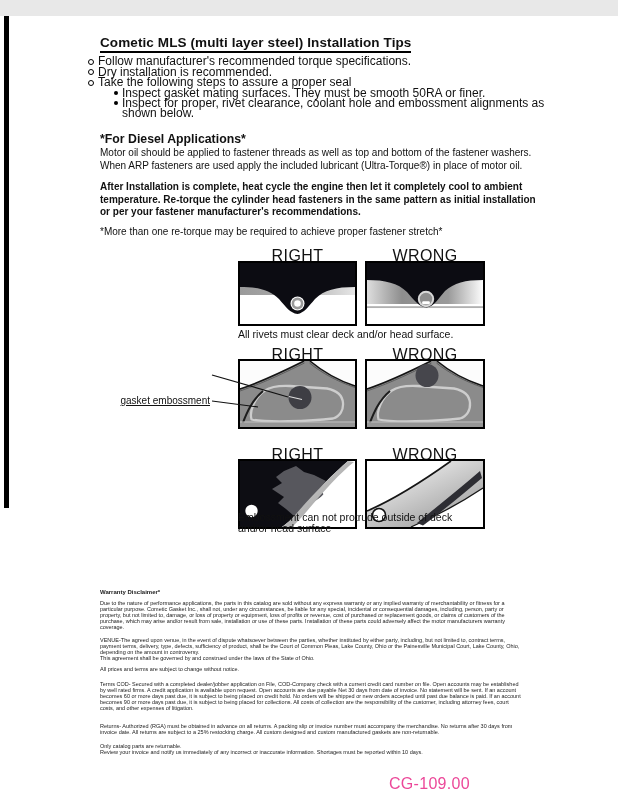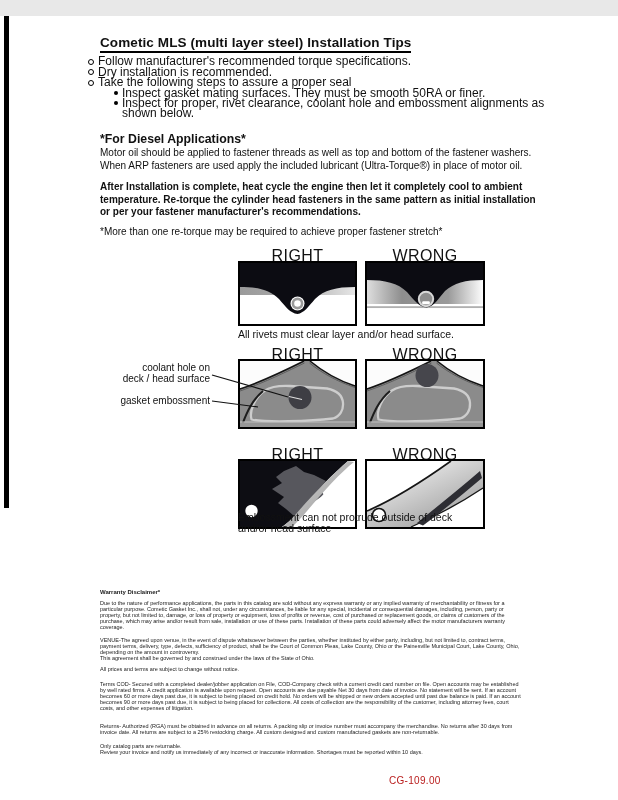--- a/index.html
+++ b/index.html
@@ -15,21 +15,21 @@
   .bullets{font-size:12px;line-height:10px;}
   .bullet-row{display:flex;align-items:flex-start;margin-bottom:0.5px;}
   .b1{width:4px;height:4px;border:1px solid #000;border-radius:50%;margin:2.5px 4px 0 0;flex:none;}
   .b2{width:4px;height:4px;background:#000;border-radius:50%;margin:3px 4px 0 26px;flex:none;}
   .section-head{font-size:12.3px;font-weight:bold;}
   .rw-label{font-size:16px;letter-spacing:0.4px;text-align:center;}
   .caption{font-size:10.5px;line-height:11px;}
   .side-label{font-size:10px;line-height:11px;text-align:right;}
   .fine{font-size:5.5px;line-height:6.1px;color:#222;width:424px;}
   .fine-head{font-size:6px;font-weight:bold;color:#222;}
-  .footer-code{font-size:10px;color:#b91c1c;letter-spacing:0.3px;}
+  .footer-code{font-size:16px;color:#ec4899;letter-spacing:0.3px;}
   svg{display:block;}
 </style>
 </head>
 <body>
 
 <div class="page">
 
   <div class="abs" style="left:4px;top:0;width:5px;height:492px;background:#000;"></div>
 
   <div class="abs title" style="left:100px;top:19px;">Cometic MLS (multi layer steel) Installation Tips</div>
@@ -97,28 +97,26 @@
     <rect x="2" y="17" width="116" height="26" fill="url(#g2)"></rect>
     <rect x="2" y="43" width="116" height="2.2" fill="#ffffff"></rect>
     <rect x="2" y="45.2" width="116" height="2" fill="#b0b0b0"></rect>
     <rect x="2" y="47.2" width="116" height="16" fill="#ffffff"></rect>
     <path d="M2,2 H118 V19 C100,19 89,22 80,30 C73,38 69,45.5 61.5,46.5 C54,46 49,39 42,31 C33,22 20,19 2,19 Z" fill="#0c0c12"></path>
     <circle cx="61" cy="38" r="7.2" fill="#8e8e8e" stroke="#d8d8d8" stroke-width="2"></circle>
     <rect x="57.2" y="40.2" width="7.6" height="3" rx="1" fill="#ffffff"></rect>
     <rect x="1" y="1" width="118" height="63" fill="none" stroke="#000" stroke-width="2"></rect>
   </svg>
 
-  <div class="abs caption" style="left:238px;top:313px;width:300px;">All rivets must clear layer and/or head surface.</div>
+  <div class="abs caption" style="left:238px;top:313px;width:300px;">All rivets must clear deck and/or head surface.</div>
 
   <div class="abs rw-label" style="left:238px;top:330px;width:119px;">RIGHT</div>
   <div class="abs rw-label" style="left:365px;top:330px;width:120px;">WRONG</div>
 
-  <div class="abs side-label pre" style="left:118px;top:346px;width:92px;">coolant hole on
-deck / head surface</div>
-  <div class="abs side-label" style="left:95px;top:379px;width:115px;">gasket embossment</div>
+  <div class="abs side-label" style="left:95px;top:379px;width:115px;text-decoration:underline;">gasket embossment</div>
 
   <svg class="abs" style="left:238px;top:343px;" width="119" height="70" viewBox="0 0 119 70">
     <rect x="0" y="0" width="119" height="70" fill="#8b8b8b"></rect>
     <path d="M2,2 H66 C50,10 26,22 2,30 Z" fill="#fcfcfc"></path>
     <path d="M66,2 C50,10 26,22 2,30" fill="none" stroke="#141414" stroke-width="1.6"></path>
     <path d="M66.5,4 C51,11.5 27,23.5 2,32" fill="none" stroke="#5e5e5e" stroke-width="1"></path>
     <path d="M72,2 H117 V27 C99,21 84,12 72,2 Z" fill="#fcfcfc"></path>
     <path d="M72,2 C84,12 99,21 117,27" fill="none" stroke="#141414" stroke-width="1.6"></path>
     <path d="M71.5,4 C83,13.5 99,22.5 117,28.5" fill="none" stroke="#5e5e5e" stroke-width="1"></path>
     <path d="M13.5,60.5 C11,52 17,38 27,31.5 C33,27.5 42,26.5 52,27 L89,29.5 C99,31.5 104.5,37 105,44 C105.5,51 102,57.5 95,59.5 C72,62.5 26,63.5 13.5,60.5 Z" fill="none" stroke="#cdcdcd" stroke-width="2.3" stroke-linejoin="round"></path>

